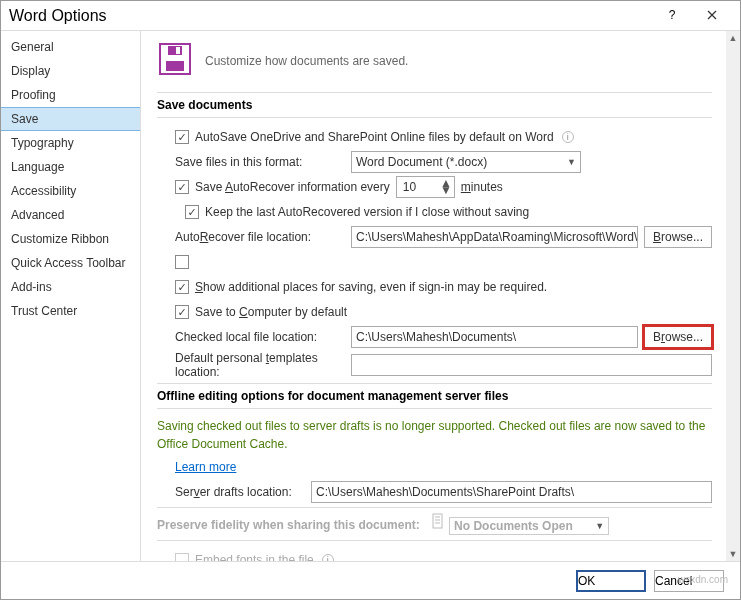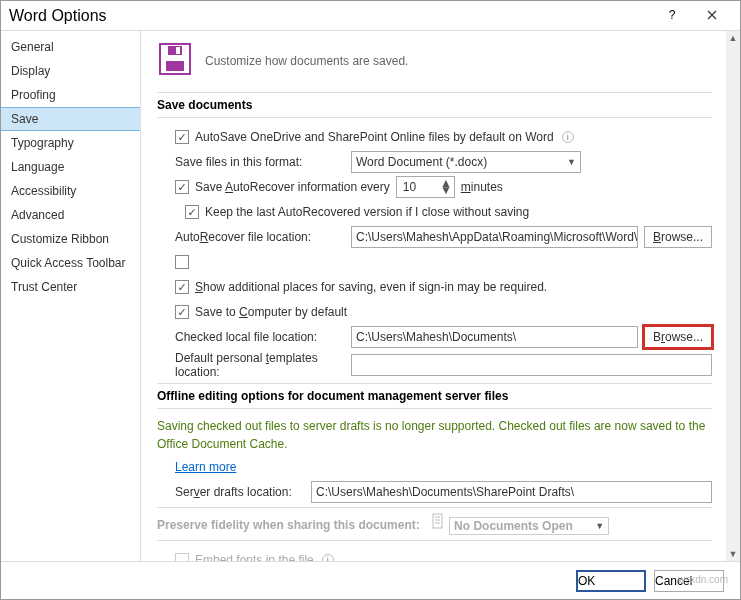--- a/index.html
+++ b/index.html
@@ -71,20 +71,21 @@
     <div class="nav-item">General</div>
     <div class="nav-item">Display</div>
     <div class="nav-item">Proofing</div>
     <div class="nav-item selected">Save</div>
     <div class="nav-item">Typography</div>
     <div class="nav-item">Language</div>
     <div class="nav-item">Accessibility</div>
     <div class="nav-item">Advanced</div>
     <div class="nav-item">Customize Ribbon</div>
     <div class="nav-item">Quick Access Toolbar</div>
+    <div class="nav-item">Add-ins</div>
     <div class="nav-item">Trust Center</div>
   </div>
 
   <div class="content-wrap">
     <div class="content">
 
       <div class="headerrow">
         <span class="disk-icon">
           <svg viewBox="0 0 36 36">
               <rect x="3" y="3" width="30" height="30" fill="none" stroke="#a036a0" stroke-width="2"></rect>

